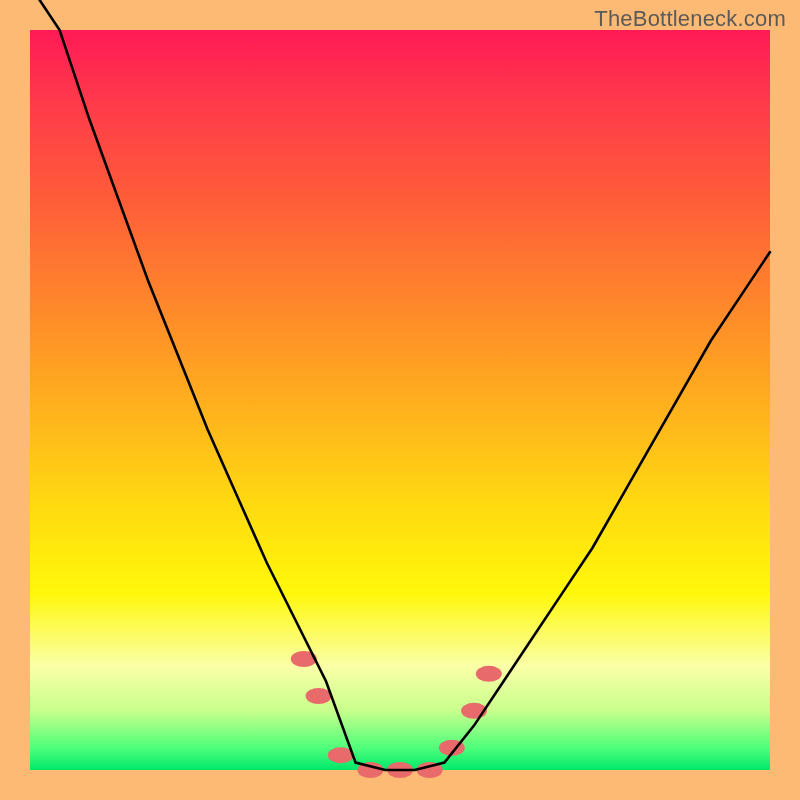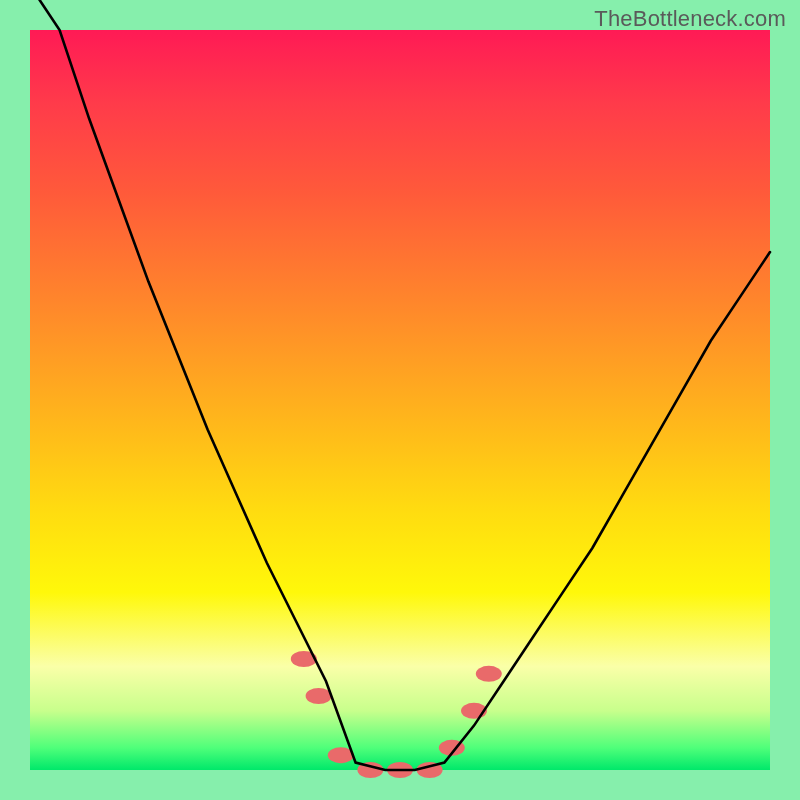--- a/index.html
+++ b/index.html
@@ -8,21 +8,21 @@
     width: 800px;
     height: 800px;
     overflow: hidden;
     background: #000;
     font-family: Arial, Helvetica, sans-serif;
   }
   .frame {
     position: relative;
     width: 800px;
     height: 800px;
-    background: #86efac;
+    background: #fdba74;
   }
   .plot {
     position: absolute;
     left: 30px;
     top: 30px;
     width: 740px;
     height: 740px;
     
     background: linear-gradient(
       to bottom,

